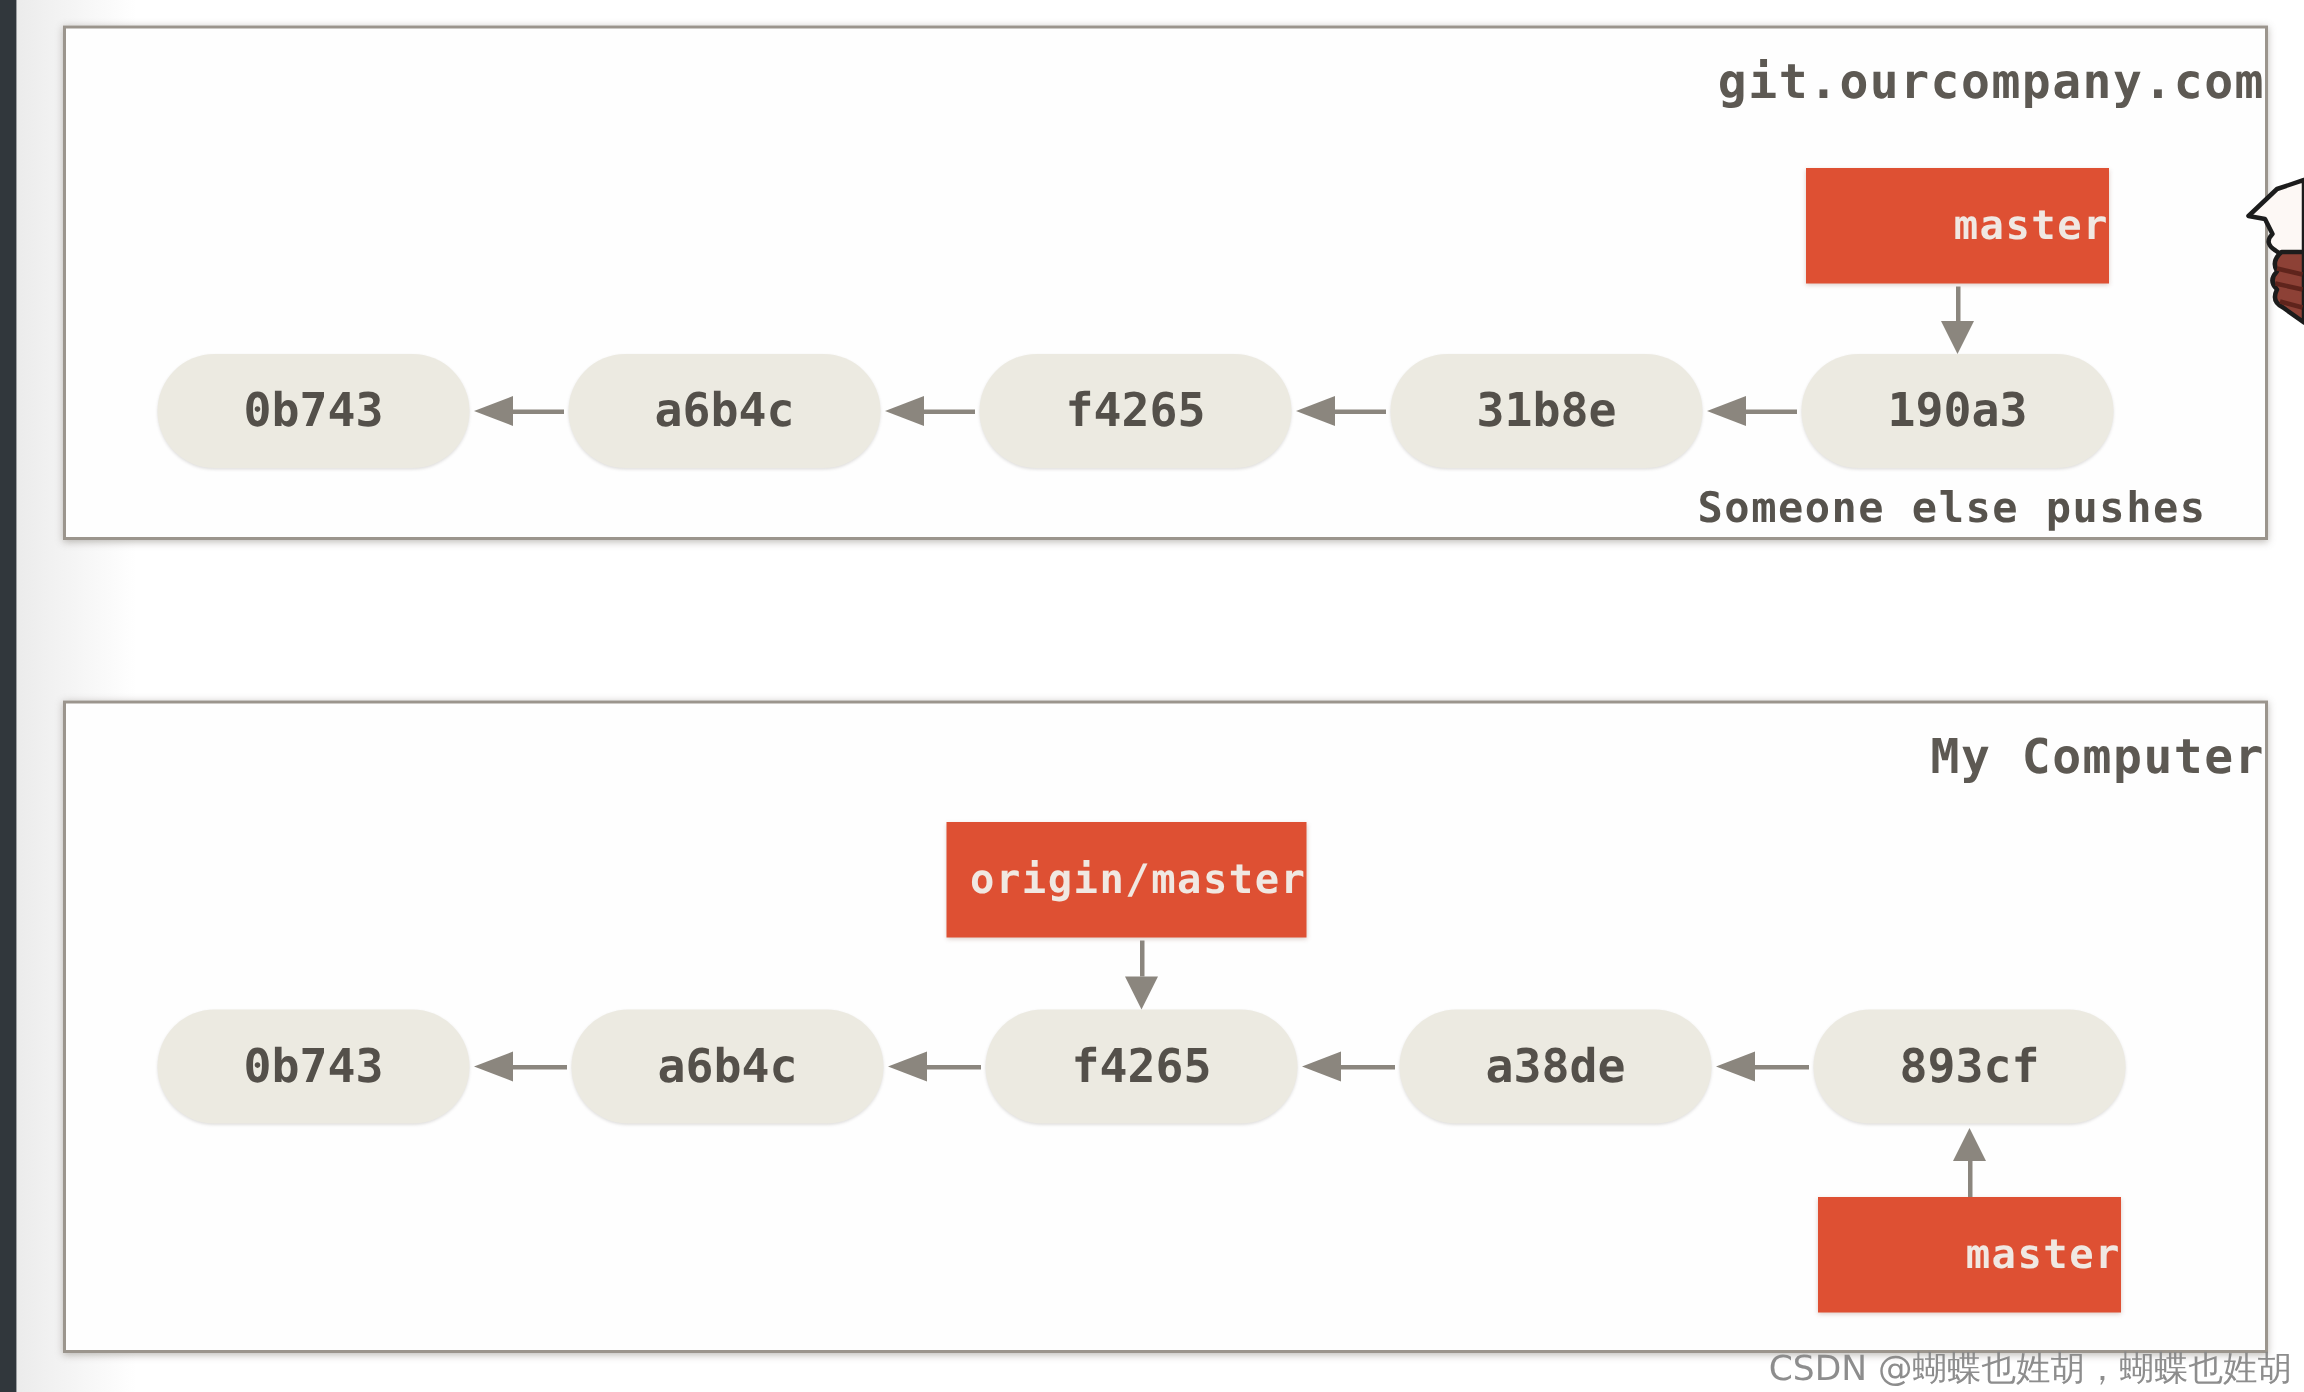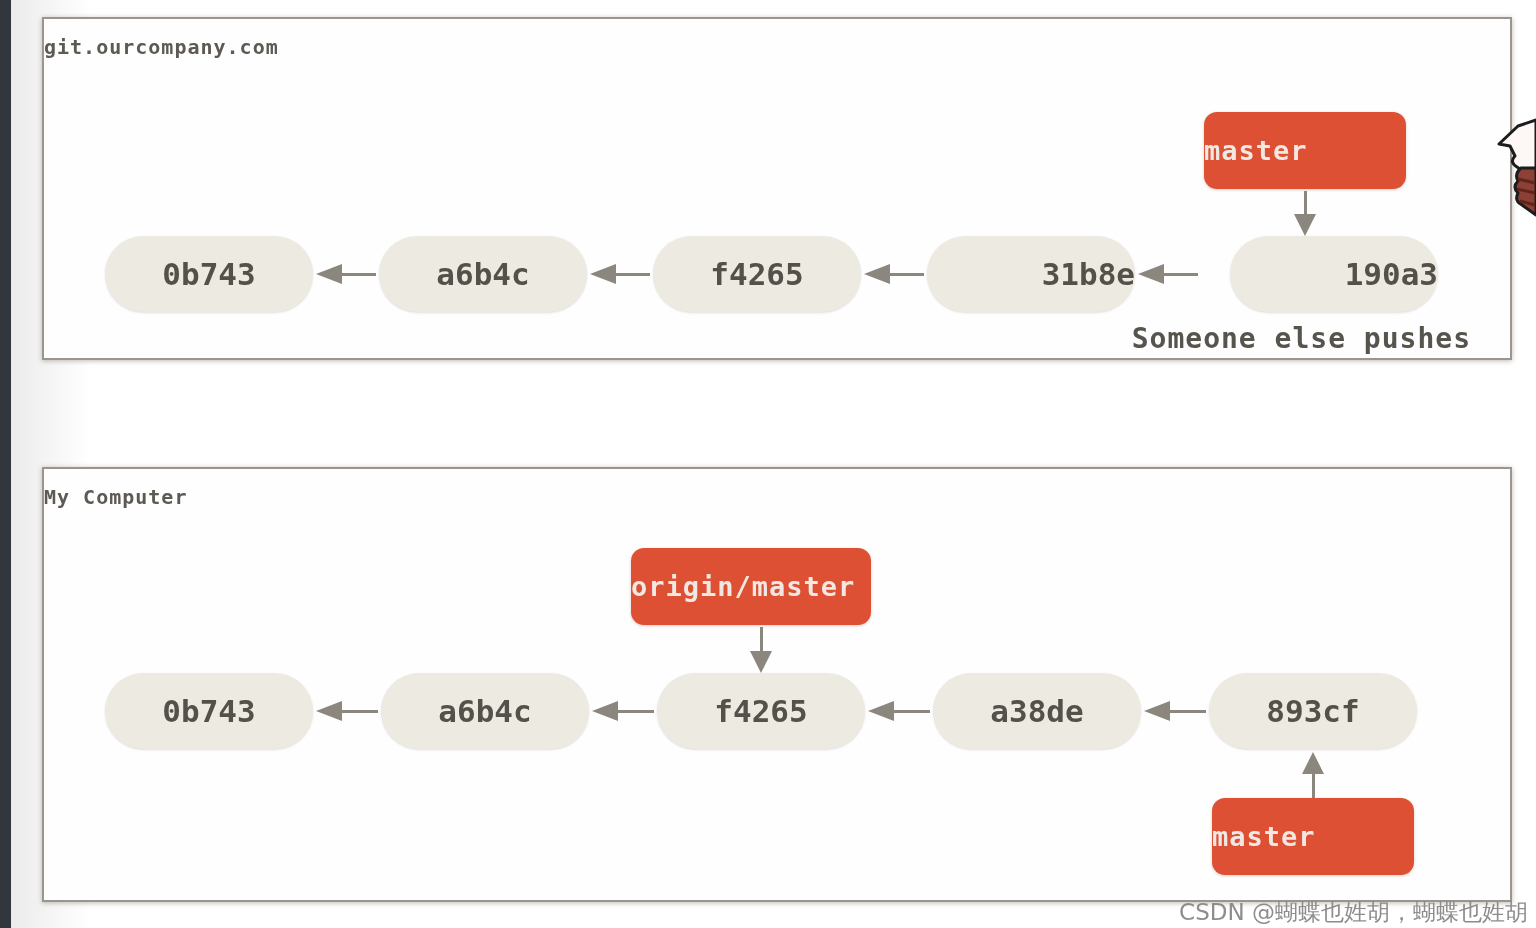--- a/index.html
+++ b/index.html
@@ -13,39 +13,39 @@
     background:linear-gradient(to right, rgba(190,190,190,.30), rgba(255,255,255,0));}
   .panel{
     position:absolute;box-sizing:border-box;
     border:2px solid var(--panel-border,#9b958d);
     background:#fefefe;
     box-shadow:0 1px 5px rgba(110,105,95,.45);
   }
   #panel-remote{left:42px;top:17px;width:1470px;height:343px;}
   #panel-local{left:42px;top:467px;width:1470px;height:435px;}
   .panel-title{
-    position:absolute;top:16px;left:0;width:100%;text-align:left;
-    font-size:20px;font-weight:bold;color:#5d5953;letter-spacing:1px;
+    position:absolute;top:16px;left:0;width:100%;text-align:right;
+    font-size:32px;font-weight:bold;color:#5d5953;letter-spacing:1px;
   }
   .annotation{
     position:absolute;top:322px;right:65px;
     font-size:28px;font-weight:bold;color:#57534d;letter-spacing:1px;text-align:center;
   }
   .commit{
     position:absolute;width:208px;height:76px;border-radius:38px;
     background:var(--node-fill,#eceae1);
     box-shadow:0 1px 2px rgba(90,85,75,.18);
     display:flex;align-items:center;justify-content:center;
   }
   .commit span{font-size:31px;font-weight:bold;color:#54504a;}
   .branch-box{
     position:absolute;box-sizing:border-box;
     background:var(--accent-orange,#de5033);
     box-shadow:0 1px 3px rgba(120,60,40,.25);
-    display:flex;align-items:center;justify-content:flex-start;border-radius:13px;
+    display:flex;align-items:center;justify-content:flex-end;
   }
   .branch-box span{font-size:27px;font-weight:bold;color:#f0e8e2;letter-spacing:1px;}
   #branch-master-remote{left:1204px;top:112px;width:202px;height:77px;}
   #branch-origin-master{left:631px;top:548px;width:240px;height:77px;}
   #branch-master-local{left:1212px;top:798px;width:202px;height:77px;}
   .harrow{position:absolute;height:20px;}
   .harrow .head{
     position:absolute;left:0;top:0;width:0;height:0;display:block;
     border-top:10px solid transparent;border-bottom:10px solid transparent;
     border-right:26px solid var(--arrow,#8b867e);
@@ -109,28 +109,28 @@
         <i class="head"></i>
         <i class="shaft"></i>
       </div>
       <div class="commit" style="left: 653px; top: 236px;">
         <span>f4265</span>
       </div>
       <div class="harrow" style="left: 590px; top: 264px; width: 60px;">
         <i class="head"></i>
         <i class="shaft"></i>
       </div>
-      <div class="commit" style="left: 927px; top: 236px; justify-content: flex-end;">
+      <div class="commit" style="left: 927px; top: 236px;">
         <span>31b8e</span>
       </div>
       <div class="harrow" style="left: 864px; top: 264px; width: 60px;">
         <i class="head"></i>
         <i class="shaft"></i>
       </div>
-      <div class="commit" style="left: 1230px; top: 236px; justify-content: flex-end;">
+      <div class="commit" style="left: 1201px; top: 236px;">
         <span>190a3</span>
       </div>
       <div class="harrow" style="left: 1138px; top: 264px; width: 60px;">
         <i class="head"></i>
         <i class="shaft"></i>
       </div>
       <div class="commit" style="left: 105px; top: 673px;">
         <span>0b743</span>
       </div>
       <div class="commit" style="left: 381px; top: 673px;">

